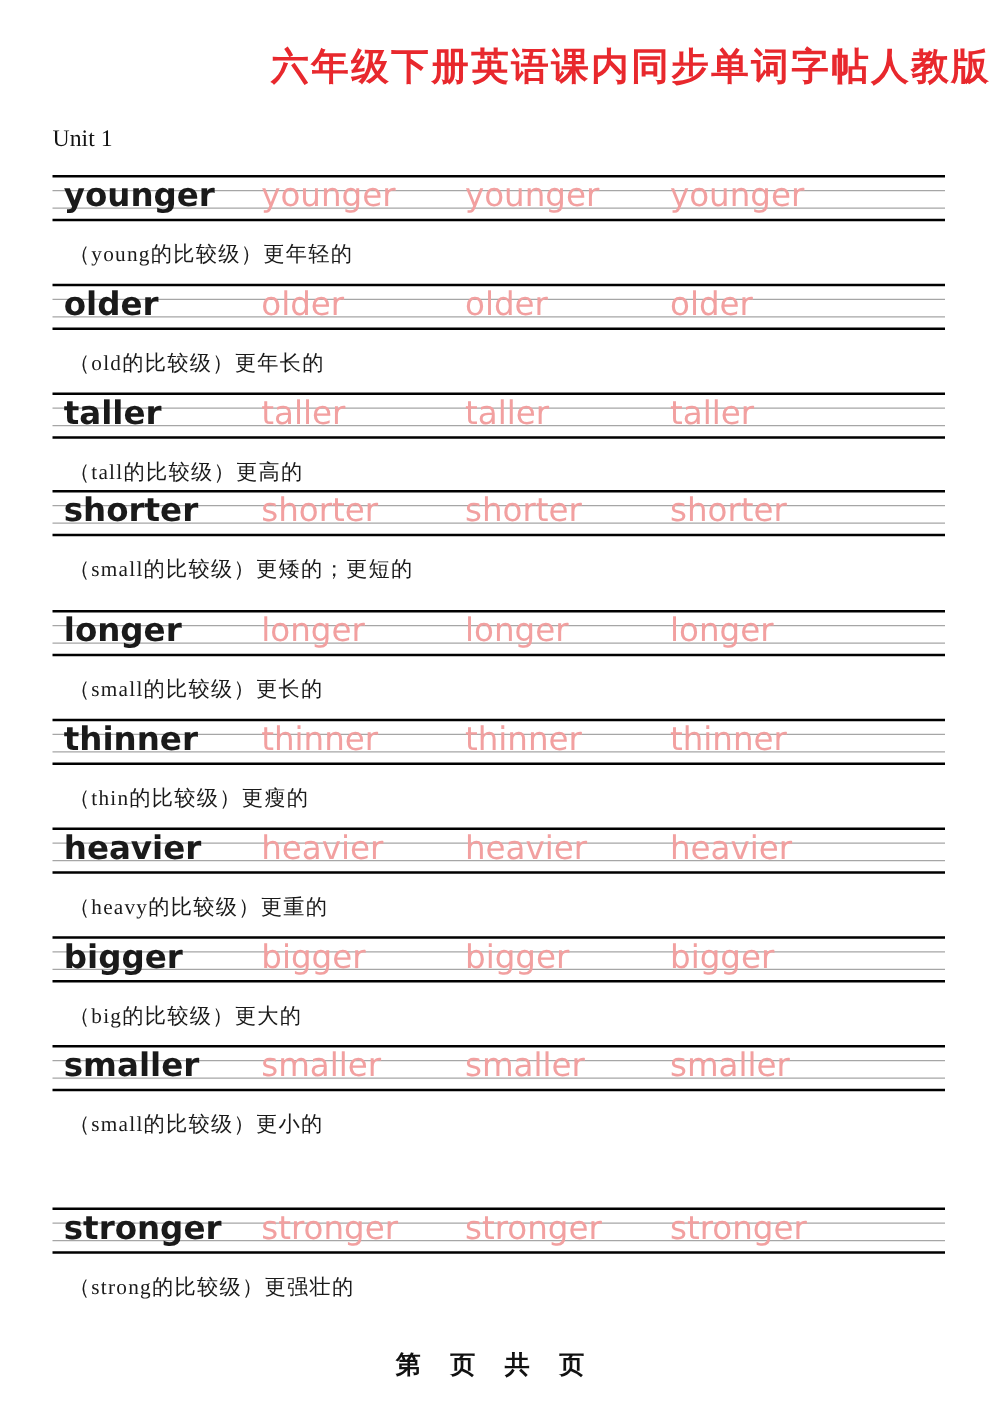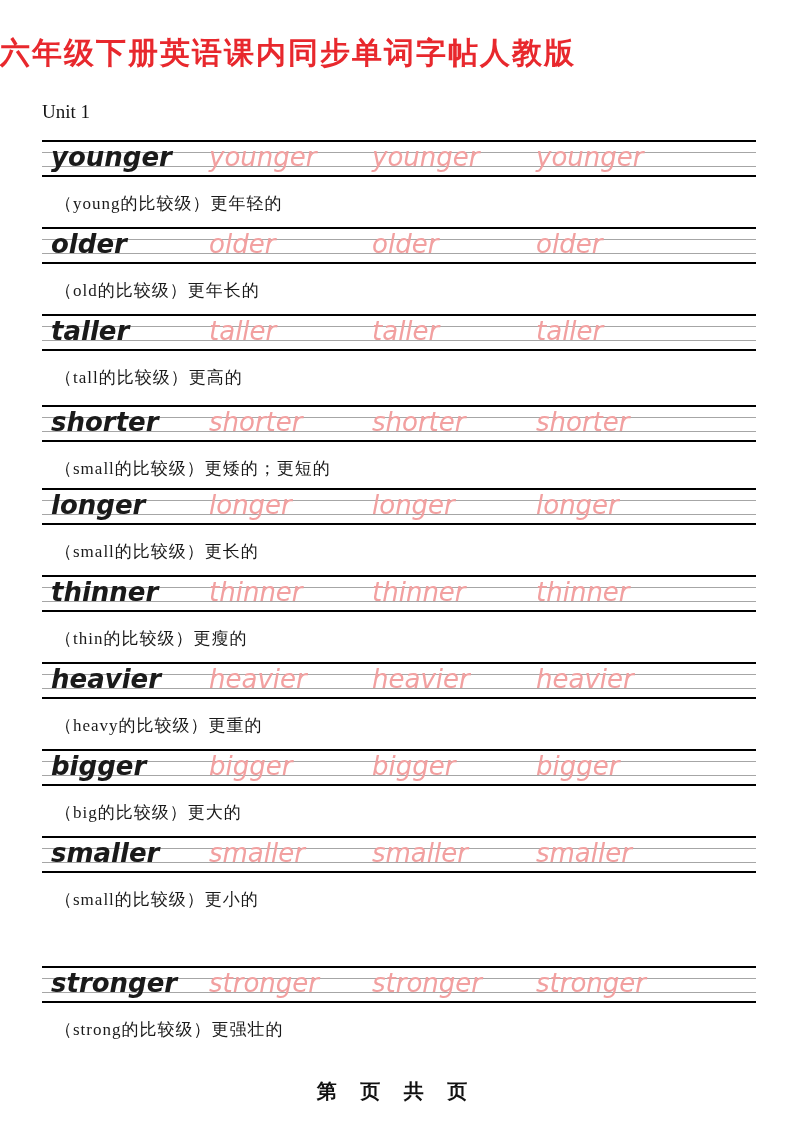--- a/index.html
+++ b/index.html
@@ -5,21 +5,21 @@
   html,body { margin:0; padding:0; background:#ffffff; }
   .page {
     position:relative;
     width:793px; height:1122px;
     background:#ffffff;
     overflow:hidden;
     font-family:"Liberation Serif", serif;
   }
   .title {
     position:absolute; top:33px; left:0; width:100%;
-    margin:0; text-align:left;
+    margin:0; text-align:right;
     font-family:"Liberation Sans", sans-serif;
     font-size:30px; font-weight:700;
     letter-spacing:2px;
     color:var(--title-red,#e8282d);
   }
   .unit {
     position:absolute; top:101px; left:42px;
     font-family:"Liberation Serif", serif;
     font-size:19px; color:#141414;
   }
@@ -29,21 +29,20 @@
   .line.thick { height:2px; background:var(--staff-thick,#000000); }
   .line.thin  { height:1px; background:var(--staff-thin,#a6a6a6); }
   .l0 { top:0; }
   .l1 { top:12px; }
   .l2 { top:26px; }
   .l3 { top:35px; }
   .word {
     position:absolute; top:0; height:36px;
     line-height:35px; white-space:nowrap;
     font-family:"DejaVu Sans", sans-serif;
-    font-style:italic;
     font-size:26px;
   }
   .word.sample { left:9px; color:var(--ink,#1a1a1a); font-weight:600; }
   .word.copy   { color:var(--pink,#f2a0a0); font-weight:400; }
   .word.c1 { left:167px; }
   .word.c2 { left:330px; }
   .word.c3 { left:494px; }
   .definition {
     position:absolute; left:55px; top:52px;
     font-family:"Liberation Serif", serif;
@@ -102,21 +101,21 @@
       <div class="line thin  l2"></div>
       <div class="line thick l3"></div>
       <span class="word sample">taller</span>
       <span class="word copy c1">taller</span>
       <span class="word copy c2">taller</span>
       <span class="word copy c3">taller</span>
     </div>
     <div class="definition">（tall的比较级）更高的</div>
   </section>
 
-  <section class="block" style="top: 405px; border-radius: 28px;">
+  <section class="block" style="top: 392px; border-radius: 28px;">
     <div class="staff">
       <div class="line thick l0"></div>
       <div class="line thin  l1"></div>
       <div class="line thin  l2"></div>
       <div class="line thick l3"></div>
       <span class="word sample">shorter</span>
       <span class="word copy c1">shorter</span>
       <span class="word copy c2">shorter</span>
       <span class="word copy c3">shorter</span>
     </div>

